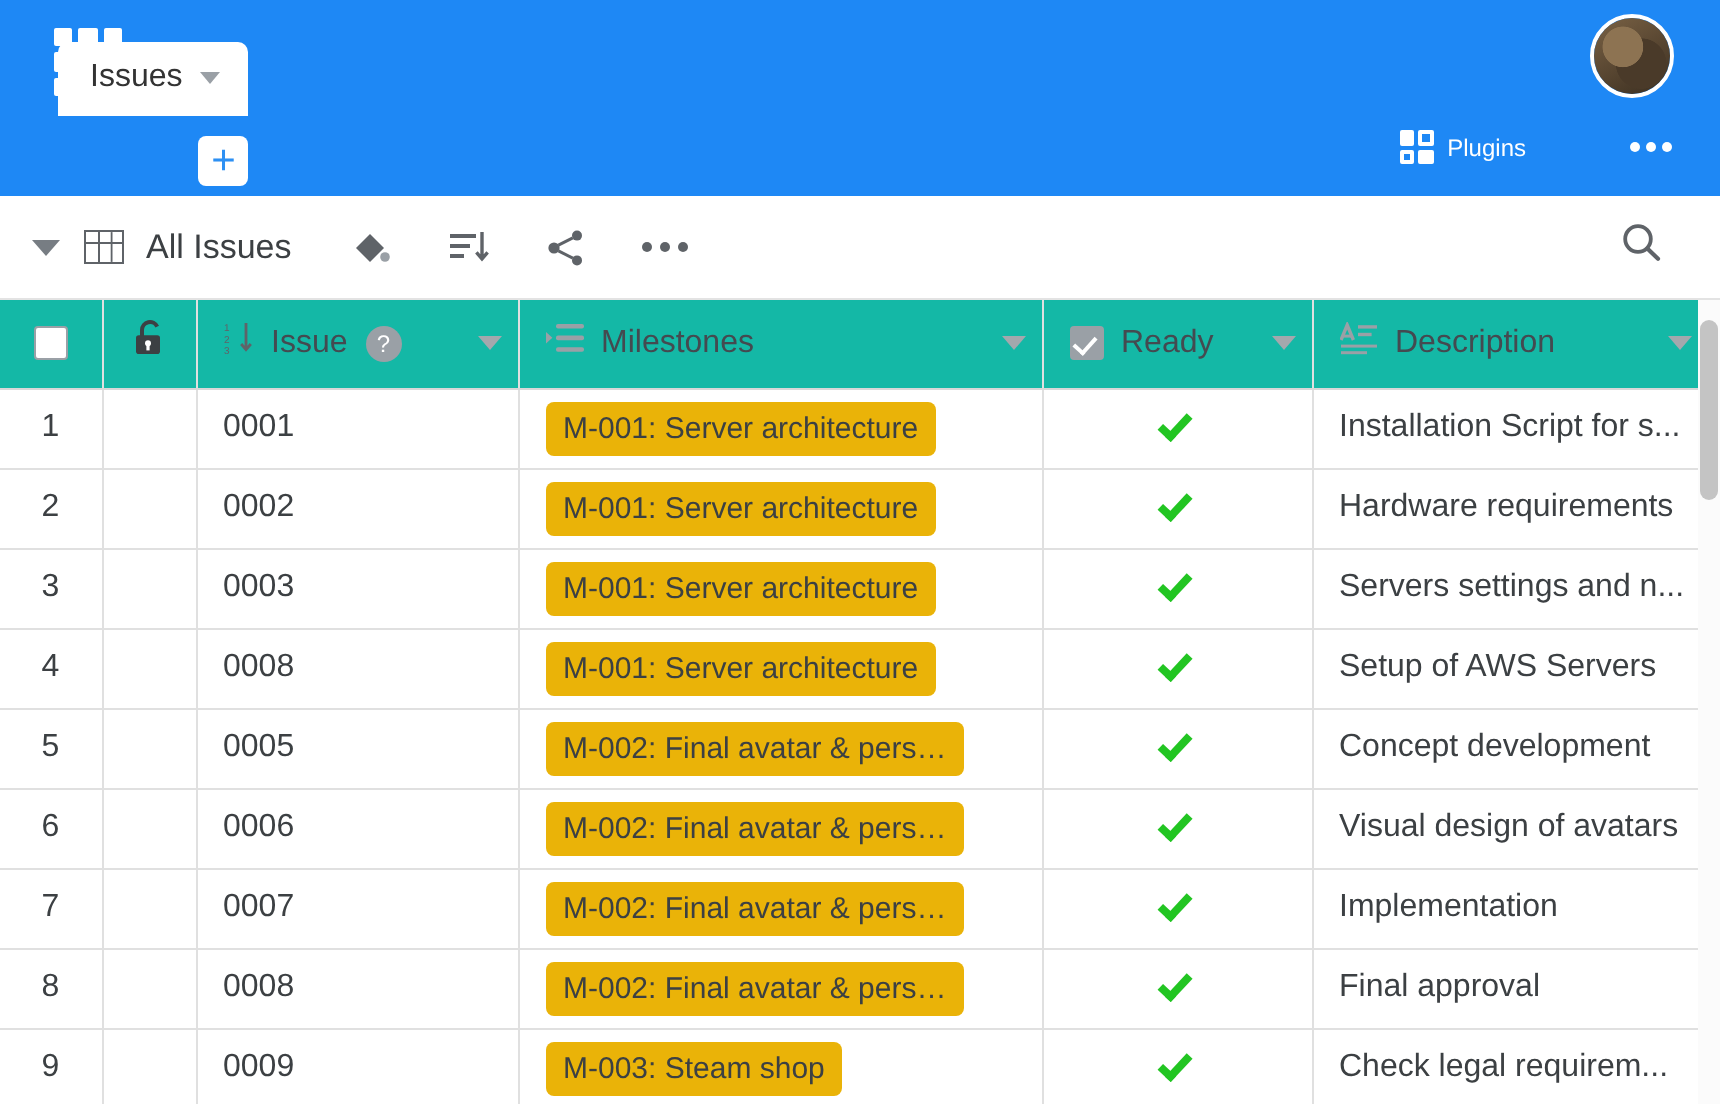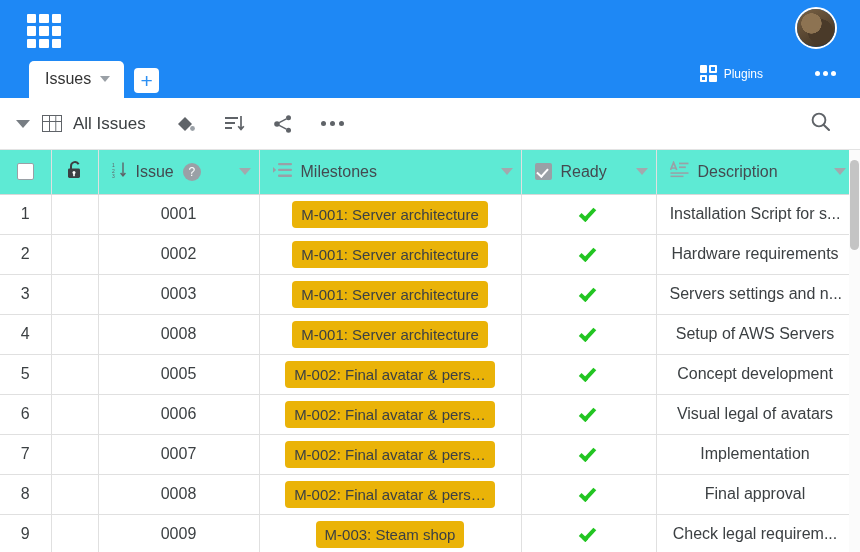--- a/index.html
+++ b/index.html
@@ -70,20 +70,21 @@
     display: flex; gap: 3px;
     cursor: pointer;
   }
   .topdots i { width: 5px; height: 5px; border-radius: 50%; background: #ffffff; display: block; }
 
   .tabstrip {
     position: absolute;
     left: 0; bottom: 0;
     display: flex; align-items: flex-end; gap: 10px;
     padding-left: 29px;
+    flex-direction: column;
   }
   .tab {
     background: #ffffff;
     border-radius: 5px 5px 0 0;
     padding: 9px 14px 10px 16px;
     display: flex; align-items: center; gap: 9px;
     font-size: 16px; color: #333333;
     cursor: pointer;
   }
   .caret {
@@ -151,21 +152,21 @@
     padding: 0;
     font-weight: normal;
     text-align: left;
     font-size: 16px;
     color: #3c4043;
     overflow: hidden;
     white-space: nowrap;
   }
   thead th {
     height: 44px;
-    background: #5eead4;
+    background: #14b8a6;
     border-bottom: 1px solid #d8d8d8;
     color: #444a50;
     font-size: 16px;
   }
   .th-inner { display: flex; align-items: center; height: 100%; padding: 0 8px 0 13px; gap: 9px; }
   .th-inner .lbl { flex: 0 0 auto; }
   .th-caret {
     margin-left: auto;
     width: 0; height: 0;
     border-left: 6px solid transparent;
@@ -202,21 +203,21 @@
     background: #9aa0a6; position: relative;
   }
   .hdr-check::after {
     content: ""; position: absolute;
     left: 4px; top: 3px; width: 5px; height: 9px;
     border: solid #ffffff; border-width: 0 2px 2px 0;
     transform: rotate(42deg);
   }
 
   td.num { text-align: center; color: #3c4043; }
-  td.cell { padding: 0 13px; text-align: center; }
+  td.cell { padding: 0 13px; }
   td.ready { text-align: center; }
   .badge {
     display: inline-block;
     background: #eab308;
     border-radius: 4px;
     padding: 5px 9px;
     font-size: 15px;
     color: #3c4043;
     max-width: 100%;
     overflow: hidden;
@@ -469,21 +470,21 @@
           <td class="cell"><span class="badge">M-002: Final avatar &amp; pers…</span></td>
           <td class="ready"><span class="check-green"></span></td>
           <td class="cell"><span class="desc">Concept development</span></td>
         </tr>
         <tr>
           <td class="num">6</td>
           <td></td>
           <td class="cell">0006</td>
           <td class="cell"><span class="badge">M-002: Final avatar &amp; pers…</span></td>
           <td class="ready"><span class="check-green"></span></td>
-          <td class="cell"><span class="desc">Visual legal of avatars</span></td>
+          <td class="cell"><span class="desc">Visual design of avatars</span></td>
         </tr>
         <tr>
           <td class="num">7</td>
           <td></td>
           <td class="cell">0007</td>
           <td class="cell"><span class="badge">M-002: Final avatar &amp; pers…</span></td>
           <td class="ready"><span class="check-green"></span></td>
           <td class="cell"><span class="desc">Implementation</span></td>
         </tr>
         <tr>

